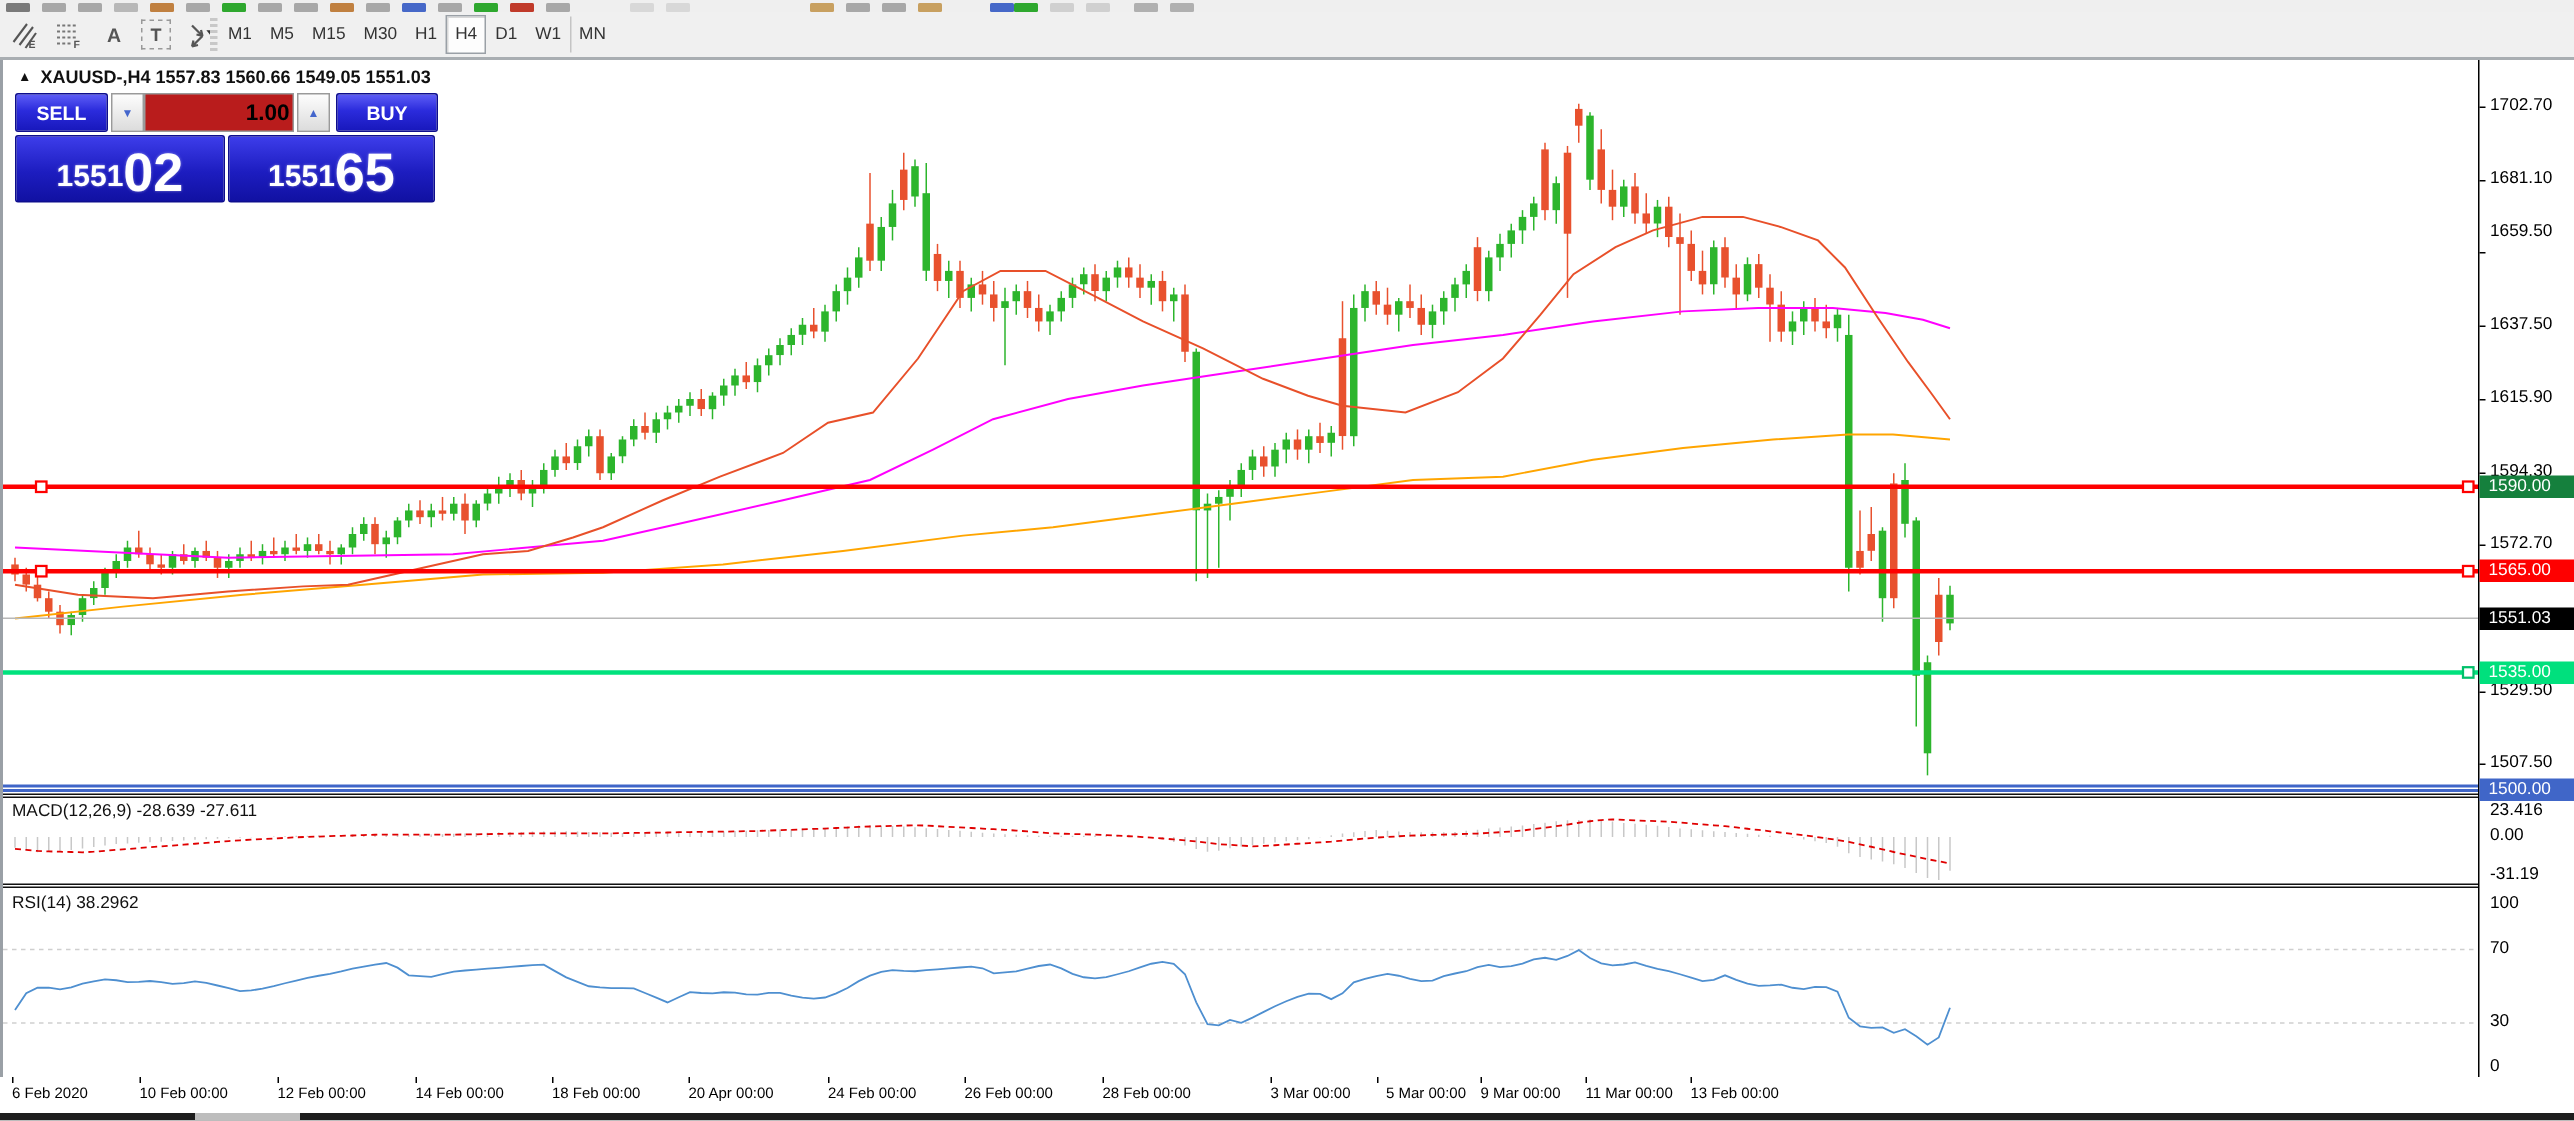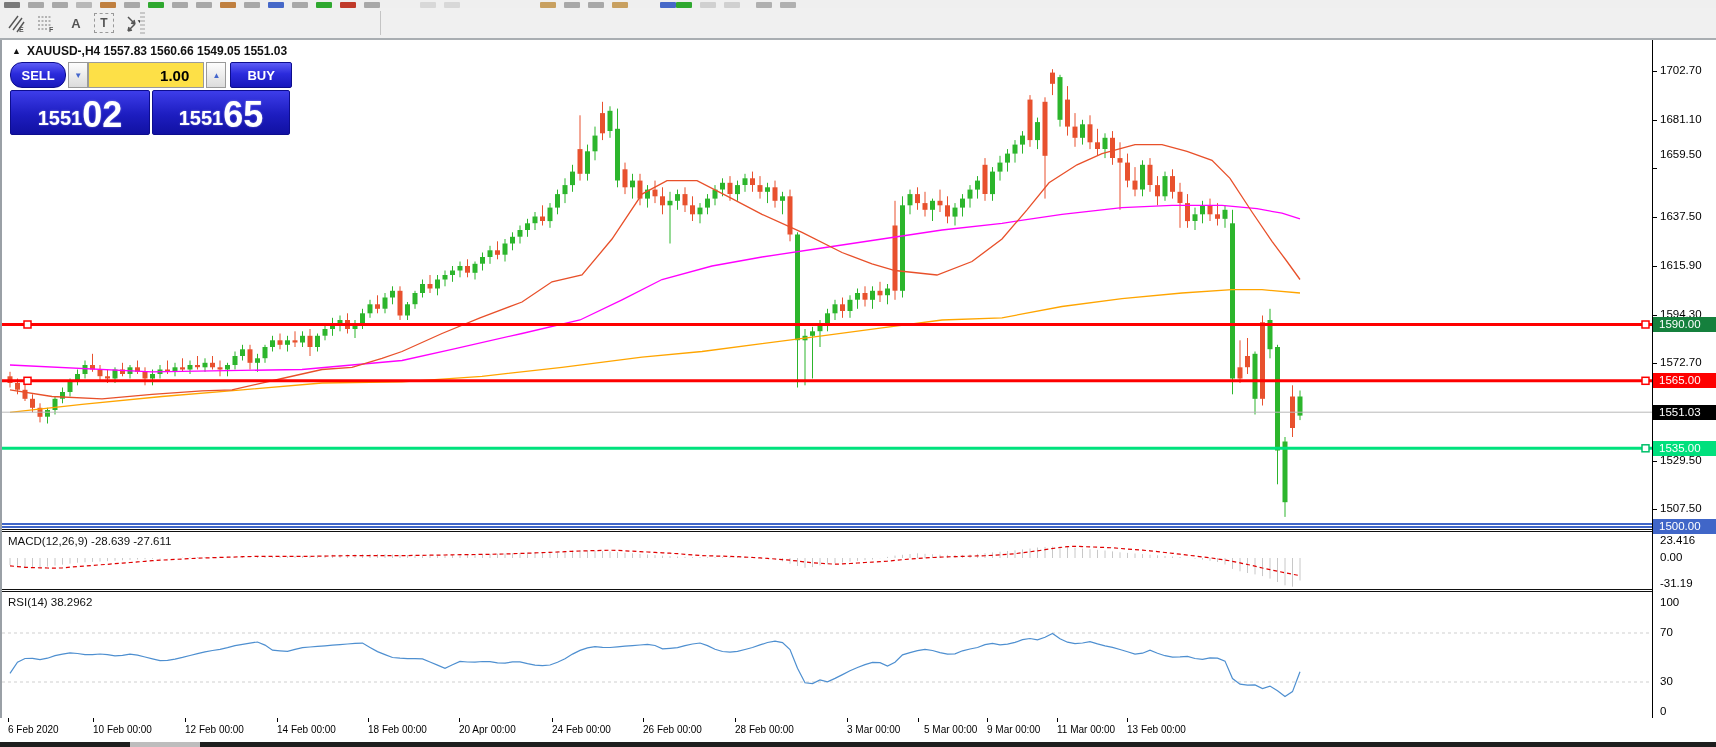--- a/index.html
+++ b/index.html
@@ -44,26 +44,26 @@
   .chart-title { position:absolute; left:10px; top:4px; font-size:12px; font-weight:bold; color:#111;
     z-index:6; display:flex; align-items:center; gap:6px; }
   .collapse-tri { font-size:9px; color:#111; }
 
   
   .trade-panel { position:absolute; left:8px; top:22px; width:282px; z-index:7; font-weight:bold; }
   .tp-row1 { display:flex; height:26px; }
   .tp-btn { color:#fff; font-size:13px; display:flex; align-items:center; justify-content:center;
     background:linear-gradient(180deg,#5d5df6 0%,#2b2bdc 45%,#1818bc 100%);
     border:1px solid #0d0d8e; border-radius:2px; }
-  .tp-sell-btn { width:62px;border-radius:12px; }
+  .tp-sell-btn { width:62px; }
   .tp-buy-btn { width:68px; margin-left:4px; }
   .tp-spin { width:22px; background:linear-gradient(180deg,#fdfdfd,#dcdcdc); border:1px solid #9a9a9a;
     display:flex; align-items:center; justify-content:center; color:#4466cc; font-size:8px; margin-left:2px; }
-  .tp-input { width:116px; height:26px; margin-left:0; border:1px solid #9a9a9a; background:#fde047;
-    font-size:15px; font-weight:bold; text-align:right; padding-right:14px; font-family:"Liberation Sans",sans-serif; }
+  .tp-input { width:100px; height:26px; margin-left:0; border:1px solid #9a9a9a; background:#b91c1c;
+    font-size:15px; font-weight:bold; text-align:right; padding-right:2px; font-family:"Liberation Sans",sans-serif; }
   .tp-row2 { display:flex; margin-top:2px; height:45px; }
   .tp-price { color:#fff; display:flex; align-items:flex-end; justify-content:center;
     background:linear-gradient(180deg,#3d3dea 0%,#1d1dc0 55%,#1111a2 100%);
     border:1px solid #0d0d8e; border-radius:2px; text-shadow:0 0 2px rgba(255,255,255,.45); }
   .tp-price-sell { width:140px; }
   .tp-price-buy { width:138px; margin-left:2px; }
   .tp-big-small { font-size:20px; font-weight:bold; padding-bottom:4px; }
   .tp-big-large { font-size:36px; font-weight:bold; line-height:38px; }
 
   
@@ -141,20 +141,31 @@
       <div class="tool-btn" style="border:1px dashed #999; width:20px; height:20px; font-size:12px;">T</div>
       <div class="tool-btn" style="width:34px;">
         <svg width="30" height="20" viewBox="0 0 30 20">
           <path d="M6 4 L13 11 M13 11 l-1 -4 M13 11 l-4 -1" stroke="#555" stroke-width="1.5" fill="none"></path>
           <path d="M13 11 L6 18 M6 18 l4 -1 M6 18 l1 -4" stroke="#555" stroke-width="1.5" fill="none"></path>
           <path d="M22 9 l8 0 l-4 5 z" fill="#333" transform="translate(-2,0) scale(0.8)"></path>
         </svg>
       </div>
     </div>
     <div class="drag-handle" style="position:absolute; left:137px; top:4px;"></div>
+    <div class="tf-group" id="tf-group">
+        <div class="tf-btn">M1</div>
+        <div class="tf-btn">M5</div>
+        <div class="tf-btn">M15</div>
+        <div class="tf-btn">M30</div>
+        <div class="tf-btn">H1</div>
+        <div class="tf-btn active">H4</div>
+        <div class="tf-btn">D1</div>
+        <div class="tf-btn">W1</div>
+        <div class="tf-btn">MN</div>
+      </div>
     <div class="tb-sep" style="left:380px; top:3px;"></div>
   </div>
   <div class="toolbar-border"></div>
 
   <div class="chart-window">
 
     <div class="chart-title">
       <span class="collapse-tri">▲</span>
       <span>XAUUSD-,H4  1557.83 1560.66 1549.05 1551.03</span>
     </div>

